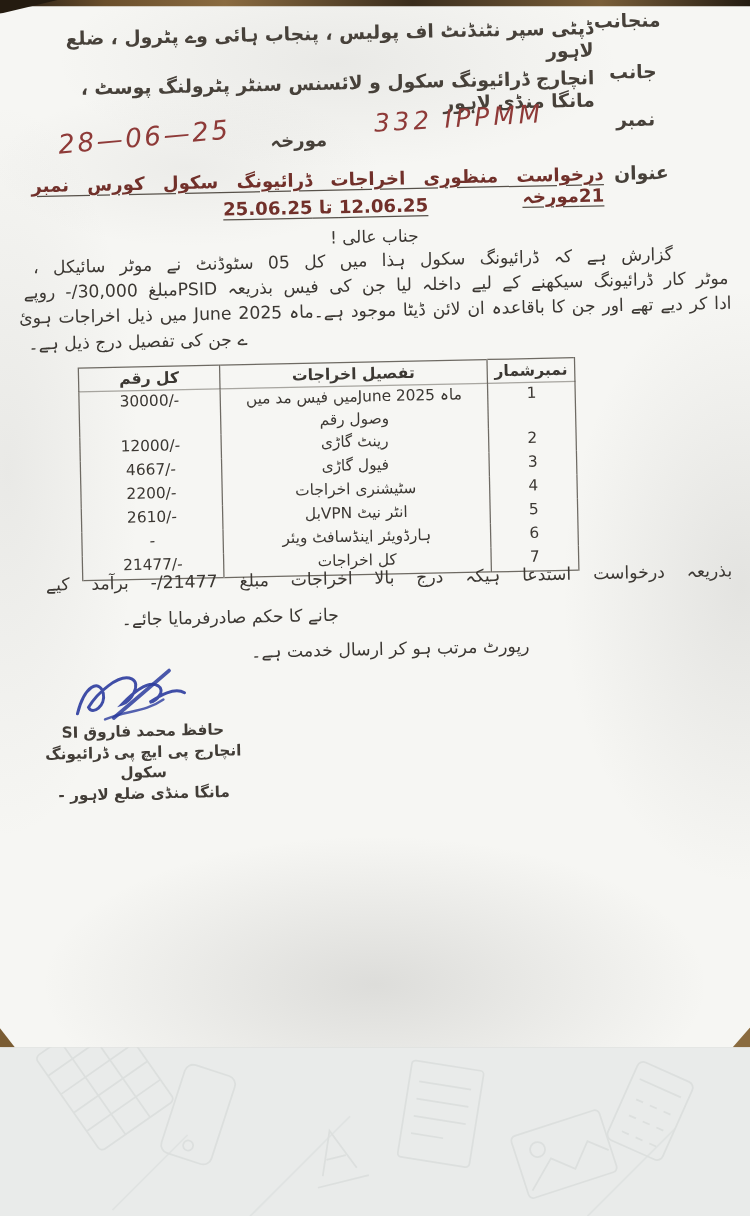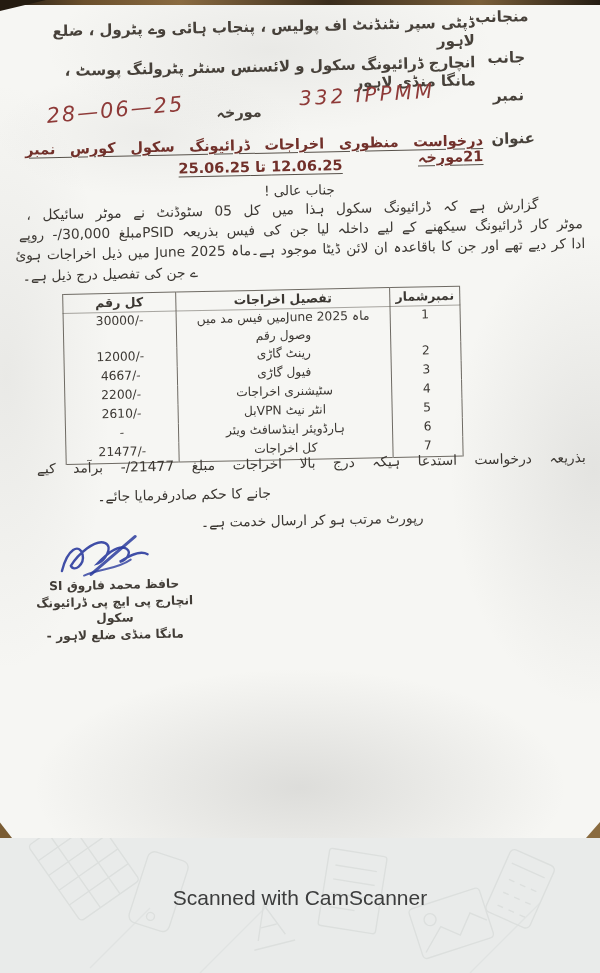--- a/index.html
+++ b/index.html
@@ -183,16 +183,15 @@
           <circle cx="18" cy="16" r="6"></circle>
           <path d="M4 46 L26 26 L42 40 L58 22 L72 34"></path>
         </g>
         <g transform="translate(512,10) rotate(24)">
           <rect x="0" y="0" width="48" height="68" rx="5"></rect>
           <path d="M6 14 H42 M10 30 H16 M22 30 H28 M34 30 H40 M10 44 H16 M22 44 H28 M34 44 H40 M10 58 H16 M22 58 H28 M34 58 H40"></path>
         </g>
         <path d="M90 130 L150 70 M200 135 L280 55 M470 135 L540 65" opacity="0.7"></path>
       </g>
     </svg>
-    <div class="footer-text">Scanned with CamScanner</div>
   </div>
 
 </div>
 
 </body></html>

